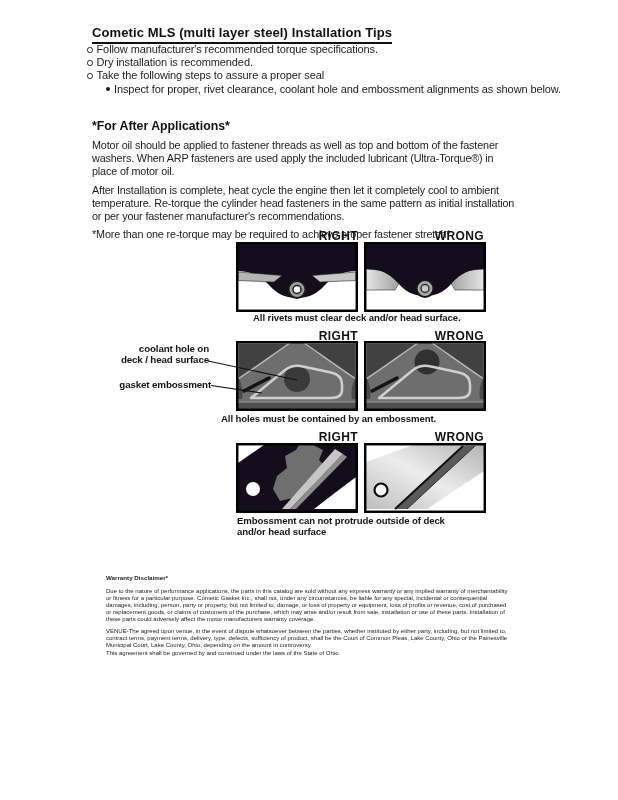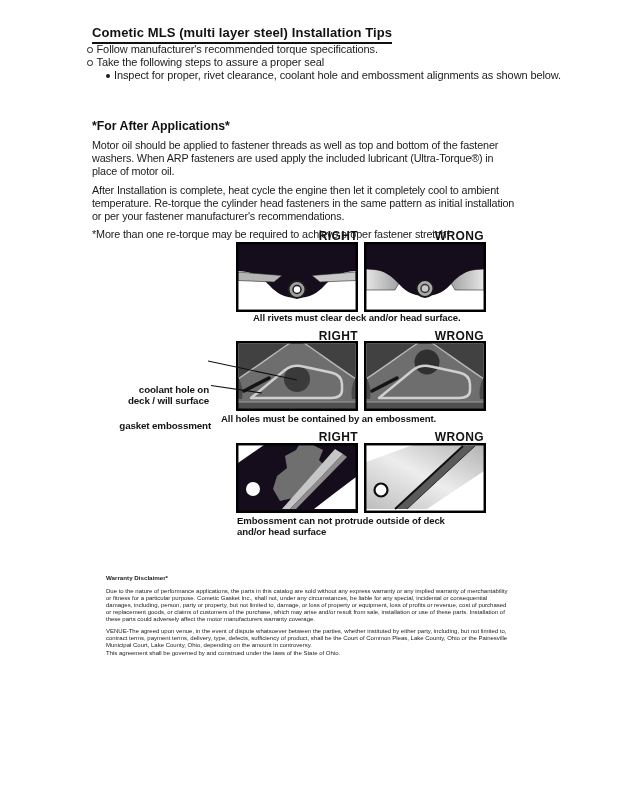--- a/index.html
+++ b/index.html
@@ -27,21 +27,21 @@
   .diesel .note{margin-top:3px;}
 
   
   .dg-label{position:absolute;width:122px;text-align:right;font-size:12px;font-weight:bold;
             letter-spacing:0.4px;color:#131313;}
   .dg-box{position:absolute;width:122px;height:70px;}
   .dg-box svg{display:block;}
   .dg-caption{position:absolute;font-size:9.6px;font-weight:bold;letter-spacing:-0.1px;
               line-height:10.8px;color:#141414;}
   .side-label{position:absolute;text-align:right;font-size:9.8px;font-weight:bold;
-              line-height:11px;letter-spacing:-0.15px;color:#141414;margin-top:41px;}
+              line-height:11px;letter-spacing:-0.15px;color:#141414;}
   .side-label span{display:block;}
   .overlay{position:absolute;left:205px;top:350px;pointer-events:none;}
 
   
   .legal{position:absolute;left:106px;top:574px;width:406px;font-size:6px;line-height:1.16;
          color:#222;}
   .legal .h{font-weight:bold;font-size:6.2px;margin:0 0 7px 0;}
   .legal p{margin:0 0 5px 0;}
   .legal p.tight{margin-bottom:1px;}
   .legal p.gap{margin-top:9px;}
@@ -52,20 +52,24 @@
 <body>
 
 <div class="page">
 
   <div class="title">Cometic MLS (multi layer steel) Installation Tips</div>
 
   <div class="bullets">
     <div class="brow">
       <span class="mk-circle"></span>
       <span class="txt">Follow manufacturer's recommended torque specifications.</span>
+    </div>
+    <div class="brow">
+      <span class="mk-circle"></span>
+      <span class="txt">Dry installation is recommended.</span>
     </div>
     <div class="brow">
       <span class="mk-circle"></span>
       <span class="txt">Take the following steps to assure a proper seal</span>
     </div>
     <div class="brow sub">
       <span class="mk-dot"></span>
       <span class="txt">Inspect for proper, rivet clearance, coolant hole and embossment alignments as shown below.</span>
     </div>
   </div>
@@ -112,21 +116,21 @@
       <rect x="1.2" y="1.2" width="119.6" height="67.6" fill="none" stroke="#000000" stroke-width="2.5"></rect>
     </svg>
   </div>
   <div class="dg-caption" style="left:253px;top:313px;">All rivets must clear deck and/or head surface.</div>
 
   <div class="dg-label" style="left:236px;top:329px;">RIGHT</div>
   <div class="dg-label" style="left:362px;top:329px;">WRONG</div>
 
   <div class="side-label" style="left:113px;top:343px;width:96px;">
     <span>coolant hole on</span>
-    <span>deck / will surface</span>
+    <span>deck / head surface</span>
   </div>
   <div class="side-label" style="left:110px;top:379px;width:101px;">
     <span>gasket embossment</span>
   </div>
 
   <div class="dg-box" style="left:236px;top:341px;">
     <svg width="122" height="70" viewBox="0 0 122 70">
       <rect x="0" y="0" width="122" height="70" fill="#6e6e6e"></rect>
       <path d="M2,2 L54,2 C42,10 20,26 2,38 Z" fill="#414141" stroke="#b8b8b8" stroke-width="1.5"></path>
       <path d="M120,2 L68,2 C80,10 102,26 120,38 Z" fill="#414141" stroke="#b8b8b8" stroke-width="1.5"></path>

